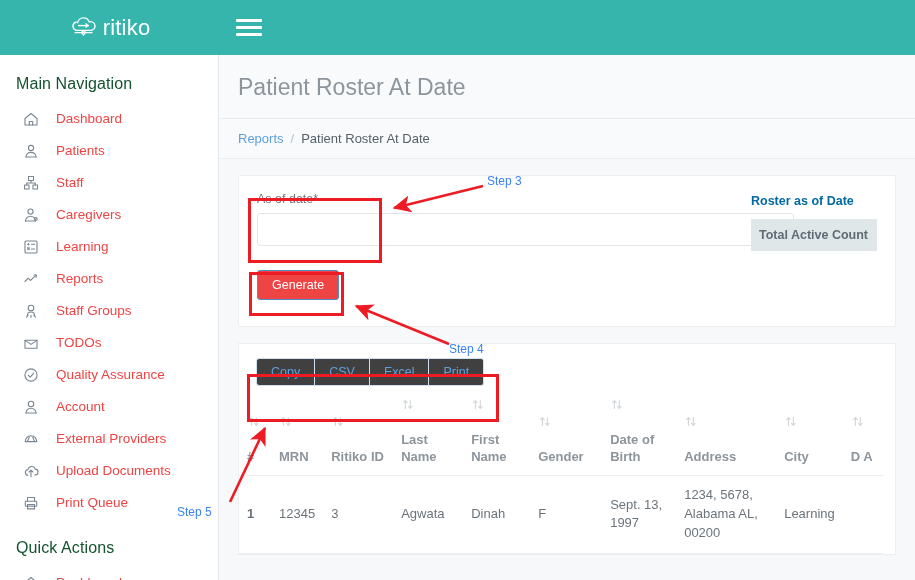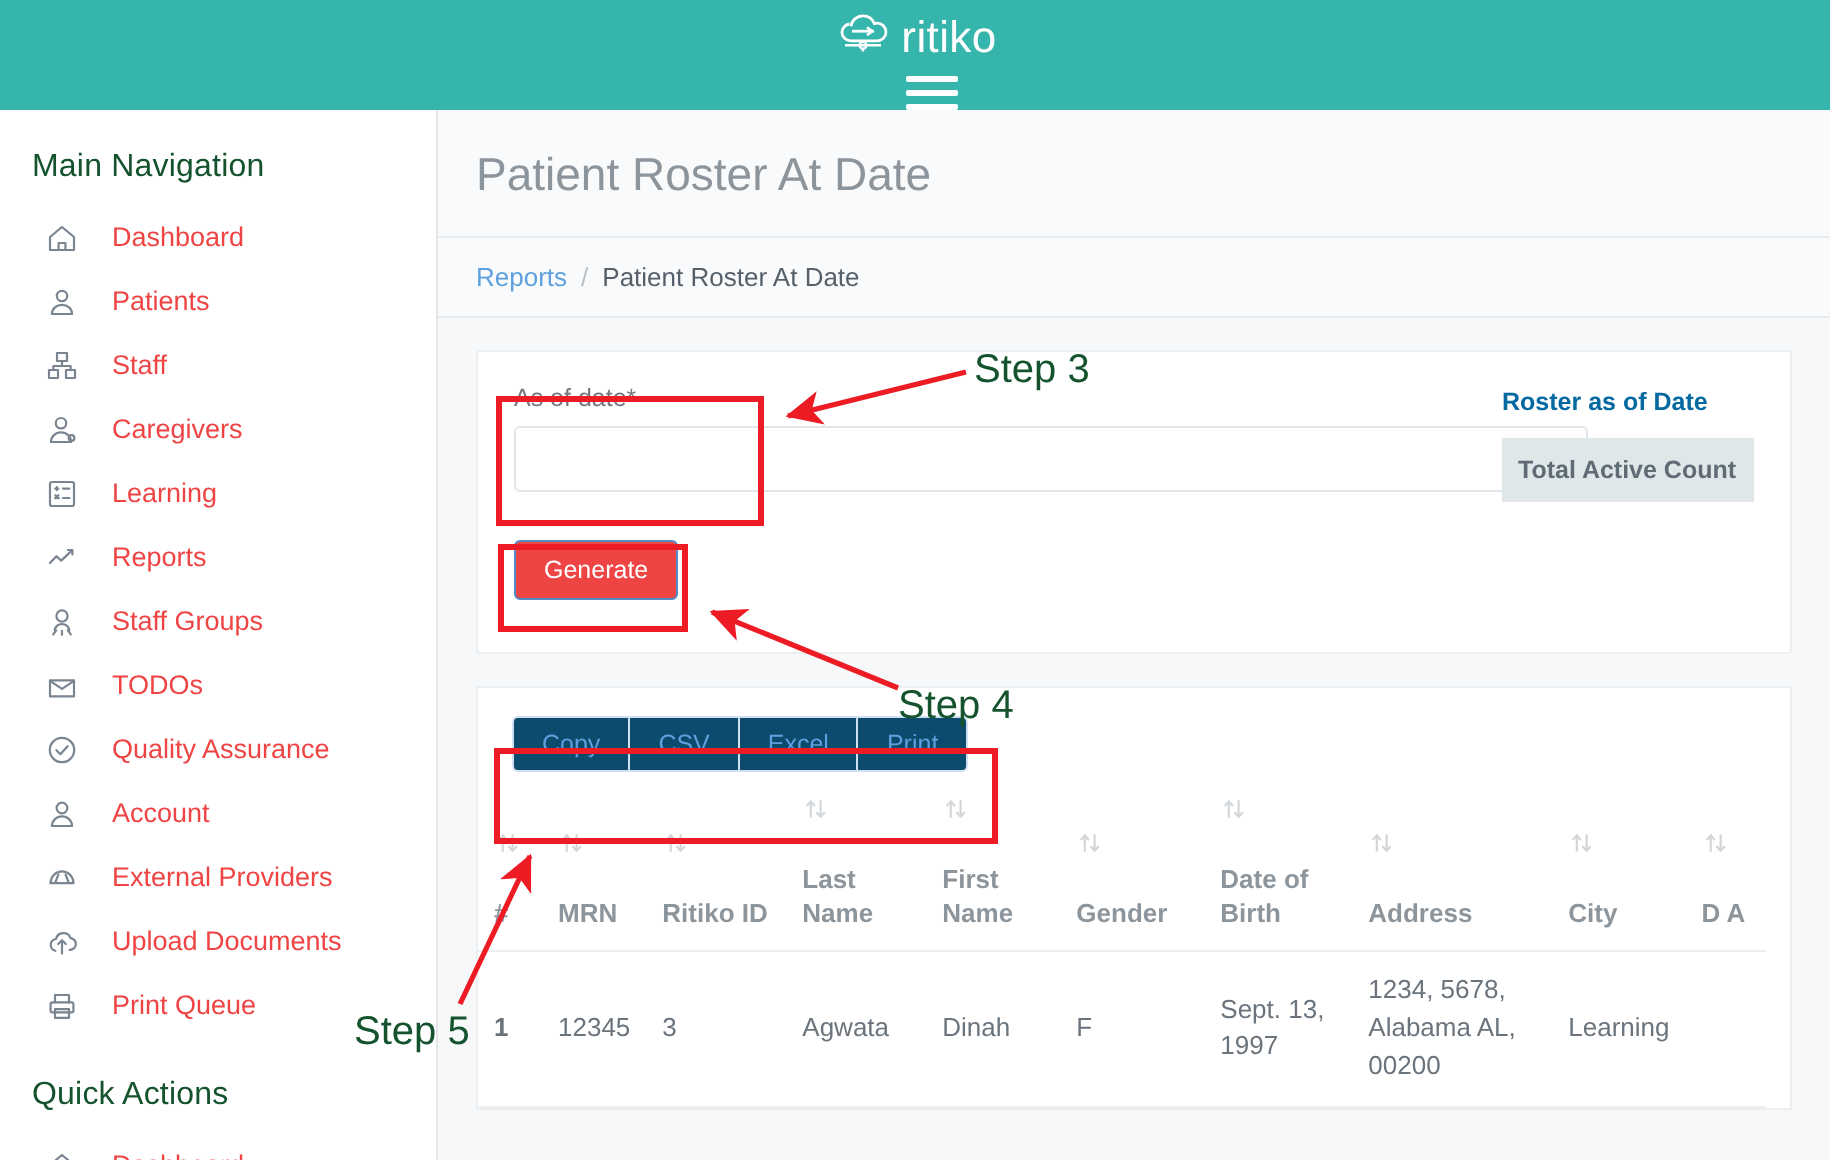--- a/index.html
+++ b/index.html
@@ -8,21 +8,21 @@
     overflow: hidden;
     font-family: "Liberation Sans", sans-serif;
     background: #ffffff;
   }
   #app { position: relative; width: 915px; height: 580px; overflow: hidden; }
 
   
   .topbar {
     position: absolute; top: 0; left: 0; width: 915px; height: 55px;
     background: #36b5ad;
-    display: flex; align-items: center; flex-direction: column;
+    display: flex; align-items: center;
   }
   .logo-wrap {
     width: 219px; height: 55px;
     display: flex; align-items: center; justify-content: center;
     gap: 4px;
   }
   .logo-cloud { display: block; }
   .logo-text {
     color: #ffffff; font-size: 22px; letter-spacing: .2px;
     font-weight: 400; line-height: 1;
@@ -127,21 +127,21 @@
   .table-card {
     background: #ffffff;
     margin: 16px 19px 0 19px;
     border: 1px solid #eceff1;
     padding: 14px 0 0 0;
     min-height: 200px;
   }
   .export-bar { padding: 0 0 0 17px; display: flex; }
   .exp-btn {
     border: 1px solid #cfe0f0; border-right: none;
-    background: #0c4a6e; color: #5ea0dd;
+    background: #404040; color: #5ea0dd;
     font-size: 12.5px; padding: 6px 14px;
     cursor: pointer; font-family: "Liberation Sans", sans-serif;
   }
   .exp-btn:first-child { border-radius: 3px 0 0 3px; }
   .exp-btn:last-child { border-right: 1px solid #cfe0f0; border-radius: 0 3px 3px 0; }
 
   table.roster { border-collapse: collapse; margin-top: 10px; table-layout: fixed; }
   table.roster th {
     vertical-align: bottom; text-align: left;
     color: #8d959c; font-size: 13px; font-weight: bold;
@@ -161,22 +161,22 @@
   }
   td.idx { font-weight: bold; color: #5b6670; vertical-align: top; padding-top: 8px; }
   td.link { color: #5ea0dd; }
 
   
   .anno-box {
     position: absolute; border: 3px solid #ed1c24;
     pointer-events: none; z-index: 40;
   }
   .anno-text {
-    position: absolute; color: #14532d;
-    font-size: 20px; font-family: "Liberation Sans", sans-serif;
+    position: absolute; color: #3b82f6;
+    font-size: 12px; font-family: "Liberation Sans", sans-serif;
     z-index: 41; white-space: nowrap; pointer-events: none;
   }
   .anno-svg { position: absolute; top: 0; left: 0; width: 915px; height: 580px; z-index: 41; pointer-events: none; }
 </style>
 </head>
 <body>
 
 <div id="app">
 
   <div class="topbar">

